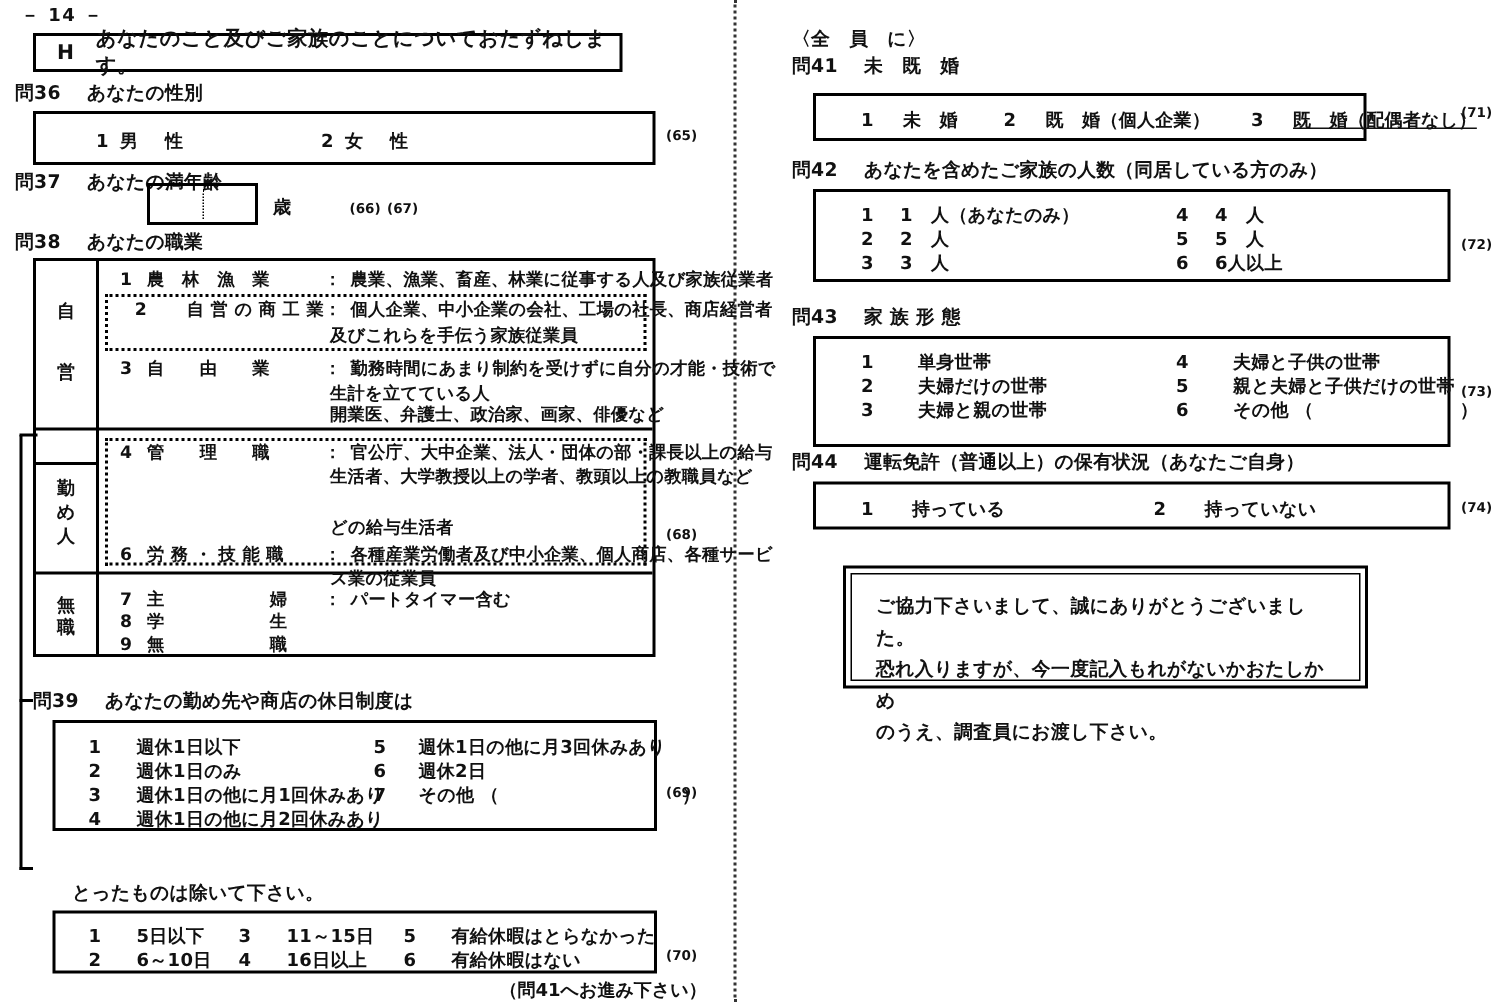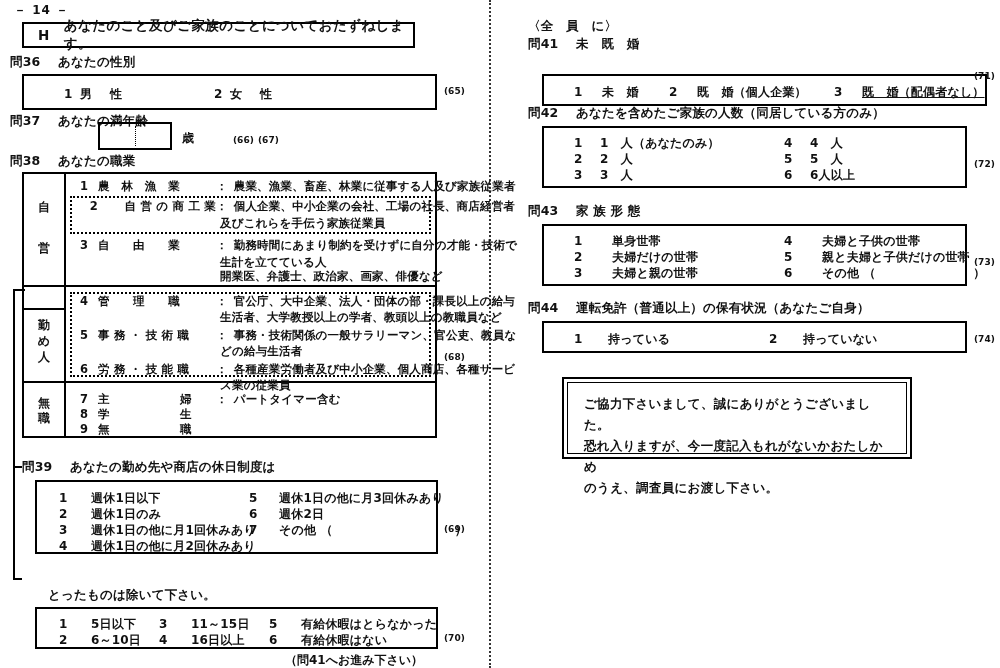--- a/index.html
+++ b/index.html
@@ -200,20 +200,21 @@
     font-weight: bold;
     line-height: 21px;
     letter-spacing: 0.3px;
   }
 
   .note-right {
     position: absolute;
     font-weight: bold;
     font-size: 12px;
     white-space: nowrap;
+    margin-left: 48px;
   }
 </style>
 </head>
 <body>
 
 <div class="page">
 
   <div class="page-num">－ 14 －</div>
 
   <div class="fold-line"></div>
@@ -299,23 +300,20 @@
       <span>開業医、弁護士、政治家、画家、俳優など</span>
     </div>
 
     <div class="occ-row" style="left:56px; top:120px;">
       <span style="display:inline-block; width:18px;">4</span><span style="display:inline-block; width:118px;">管　　理　　職</span><span>：</span><span style="margin-left:6px;">官公庁、大中企業、法人・団体の部・課長以上の給与</span>
     </div>
     <div class="occ-row" style="left:196px; top:136px;">
       <span>生活者、大学教授以上の学者、教頭以上の教職員など</span>
     </div>
 
-    <div class="occ-row" style="left:56px; top:154px;">
-      <span style="display:inline-block; width:18px;">5</span><span style="display:inline-block; width:118px;">事 務 ・ 技 術 職</span><span>：</span><span style="margin-left:6px;">事務・技術関係の一般サラリーマン、官公吏、教員な</span>
-    </div>
     <div class="occ-row" style="left:196px; top:170px;">
       <span>どの給与生活者</span>
     </div>
 
     <div class="occ-row" style="left:56px; top:188px;">
       <span style="display:inline-block; width:18px;">6</span><span style="display:inline-block; width:118px;">労 務 ・ 技 能 職</span><span>：</span><span style="margin-left:6px;">各種産業労働者及び中小企業、個人商店、各種サービ</span>
     </div>
     <div class="occ-row" style="left:196px; top:204px;">
       <span>ス業の従業員</span>
     </div>
@@ -392,21 +390,21 @@
   </div>
   <div class="code" style="left:444px; top:633px;">(70)</div>
   <div class="note-right" style="left:285px; top:652px;">（問41へお進み下さい）</div>
 
   <div class="qlabel" style="left:528px; top:18px;">〈全　員　に〉</div>
 
   <div class="qlabel" style="left:528px; top:36px;">
     <span class="qnum">問41</span>
     <span class="qtext">未　既　婚</span>
   </div>
-  <div class="abox" style="left:542px; top:74px; width:445px; height:32px;padding-left:32px;">
+  <div class="abox" style="left:542px; top:62px; width:369px; height:32px;padding-left:32px;">
     <div class="opt" style="left:30px; top:8px;">
       <span class="optnum">1</span><span style="margin-left:12px;">未　婚</span>
     </div>
     <div class="opt" style="left:125px; top:8px;">
       <span class="optnum">2</span><span style="margin-left:12px;">既　婚（個人企業）</span>
     </div>
     <div class="opt" style="left:290px; top:8px;">
       <span class="optnum">3</span><span style="margin-left:12px;text-decoration:underline;">既　婚（配偶者なし）</span>
     </div>
   </div>
@@ -435,21 +433,21 @@
     <div class="opt" style="left:240px; top:39px;">
       <span class="optnum">6</span><span style="margin-left:10px;">6人以上</span>
     </div>
   </div>
   <div class="code" style="left:974px; top:159px;">(72)</div>
 
   <div class="qlabel" style="left:528px; top:203px;">
     <span class="qnum">問43</span>
     <span class="qtext">家 族 形 態</span>
   </div>
-  <div class="abox" style="left:542px; top:224px; width:425px; height:62px;">
+  <div class="abox" style="left:542px; top:224px; width:425px; height:74px;">
     <div class="opt" style="left:30px; top:7px;">
       <span class="optnum">1</span><span style="margin-left:22px;">単身世帯</span>
     </div>
     <div class="opt" style="left:30px; top:23px;">
       <span class="optnum">2</span><span style="margin-left:22px;">夫婦だけの世帯</span>
     </div>
     <div class="opt" style="left:30px; top:39px;">
       <span class="optnum">3</span><span style="margin-left:22px;">夫婦と親の世帯</span>
     </div>
     <div class="opt" style="left:240px; top:7px;">

